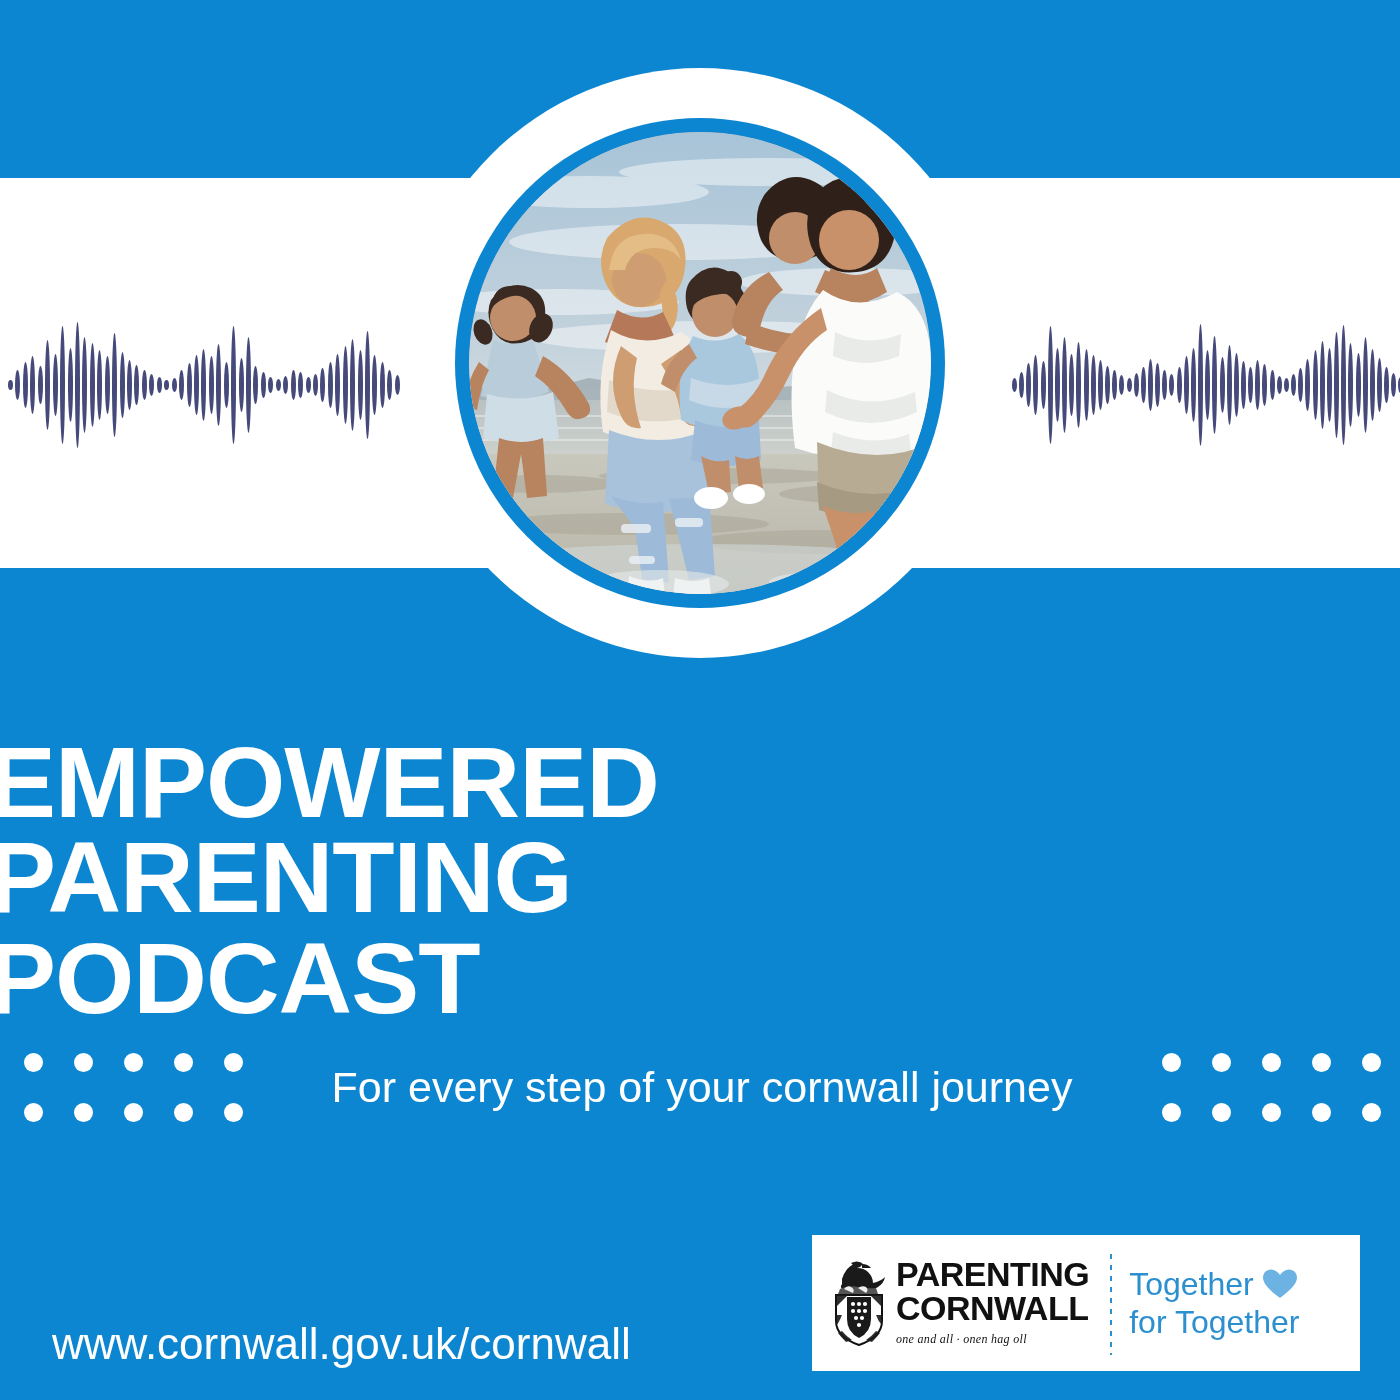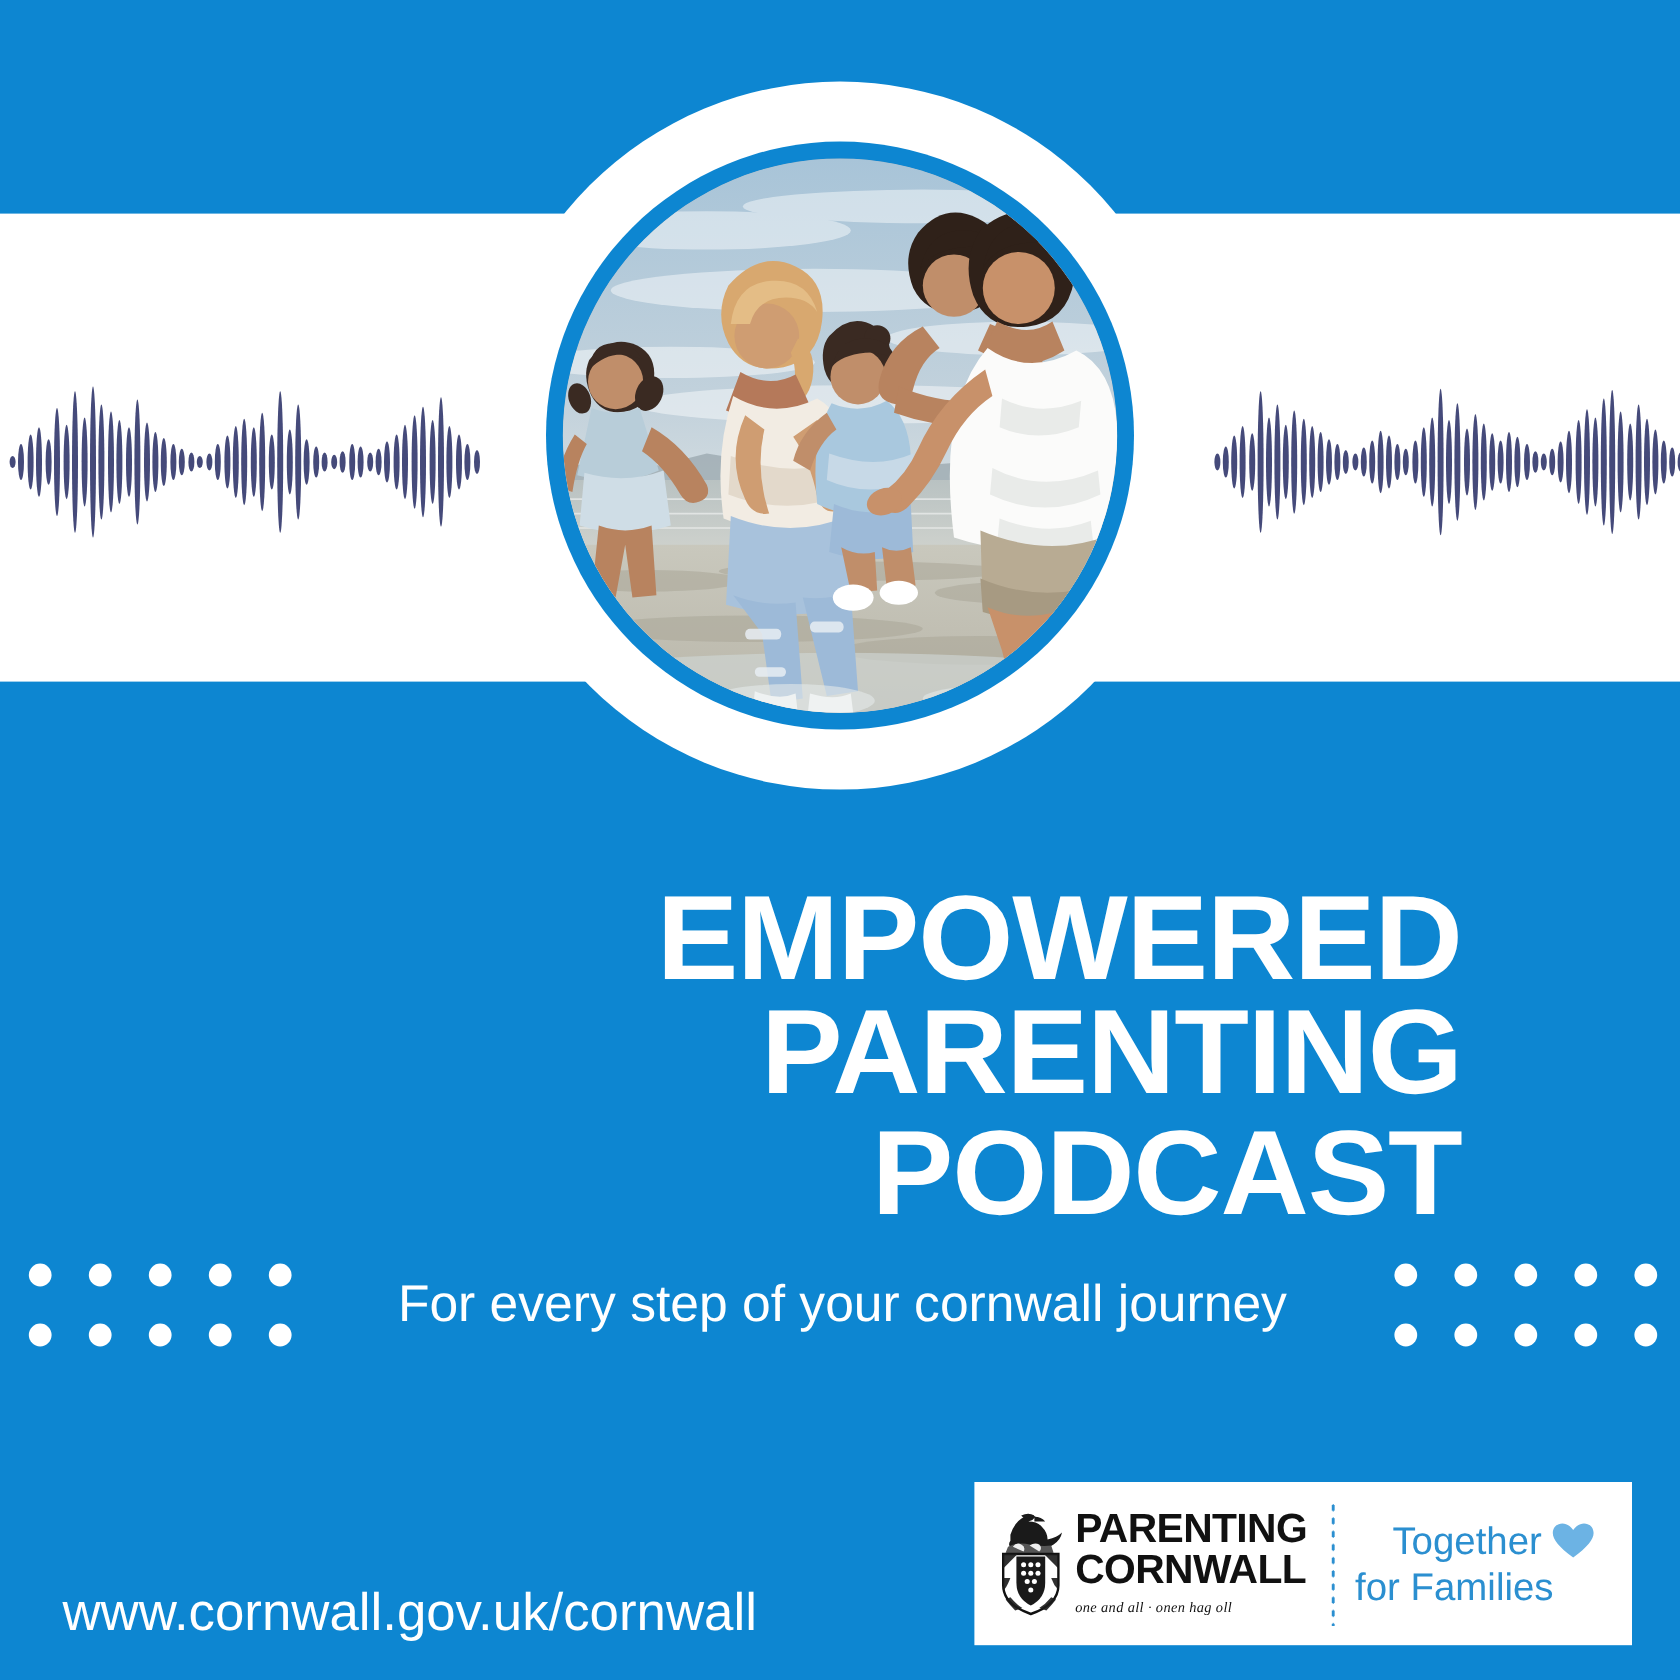--- a/index.html
+++ b/index.html
@@ -50,21 +50,21 @@
     position:absolute;left:14px;top:14px;
     width:462px;height:462px;border-radius:50%;
     overflow:hidden;
     background:#9fb3c2;
   }
   .photo svg{display:block;width:462px;height:462px;}
 
   
   .title-block{
     position:absolute;left:0;top:735px;width:1206px;
-    text-align:right;
+    text-align:left;
     color:#ffffff;
   }
   .title-line{
     font-weight:bold;
     font-size:100px;
     line-height:95px;
     letter-spacing:-1px;
     transform:scaleX(1.02);
     margin:0;
   }
@@ -130,21 +130,21 @@
     width:4px;height:104px;margin:0 16px 0 20px;flex:0 0 auto;
     background-image:radial-gradient(#2b8fd0 38%, transparent 40%);
     background-size:4px 11px;
   }
   .tff{
     color:#2b8fd0;
     font-size:32px;line-height:38px;
     position:relative;
     flex:1 1 auto;
   }
-  .tff-row{display:flex;align-items:center;justify-content:center;}
+  .tff-row{display:flex;align-items:center;}
   .heart{width:36px;height:32px;margin-left:8px;flex:0 0 auto;}
 </style>
 </head>
 <body>
 
 <div class="cover">
 
   <div class="white-band"></div>
 
   <div class="wave wave-left">
@@ -496,17 +496,17 @@
 
     <div class="logo-divider"></div>
 
     <div class="tff">
       <div class="tff-row">
         <span>Together</span>
         <svg class="heart" viewBox="0 0 36 32" xmlns="http://www.w3.org/2000/svg" aria-hidden="true">
           <path d="M18 30 C6 21 1 15 1 9.5 C1 4.8 4.6 1.5 9 1.5 C12.4 1.5 15.6 3.6 18 7 C20.4 3.6 23.6 1.5 27 1.5 C31.4 1.5 35 4.8 35 9.5 C35 15 30 21 18 30 Z" fill="#6cb3e4"></path>
         </svg>
       </div>
-      <div>for Families</div>
+      <div>for Together</div>
     </div>
   </div>
 
 </div>
 
 </body></html>

